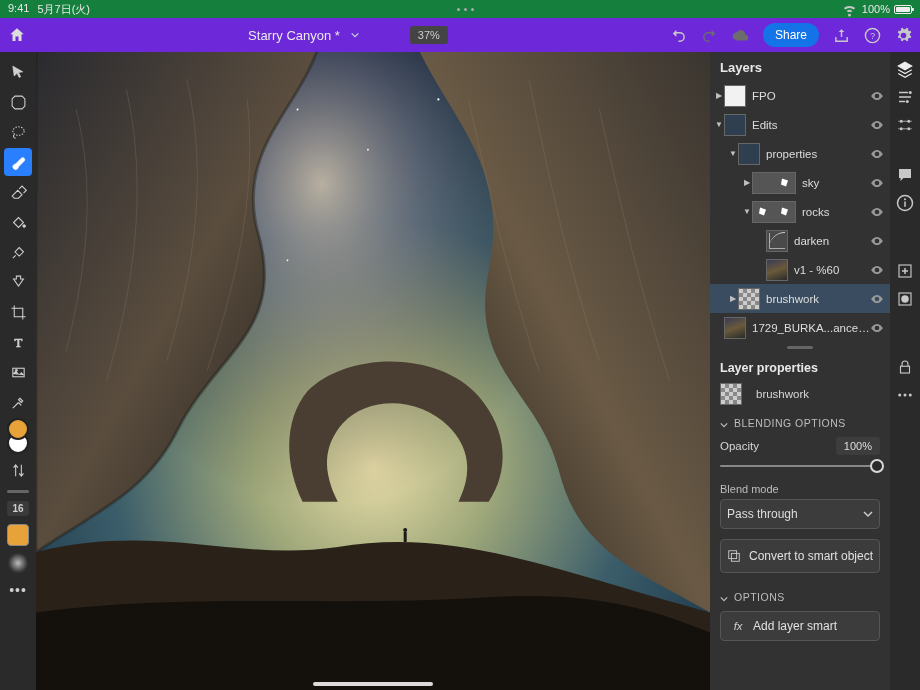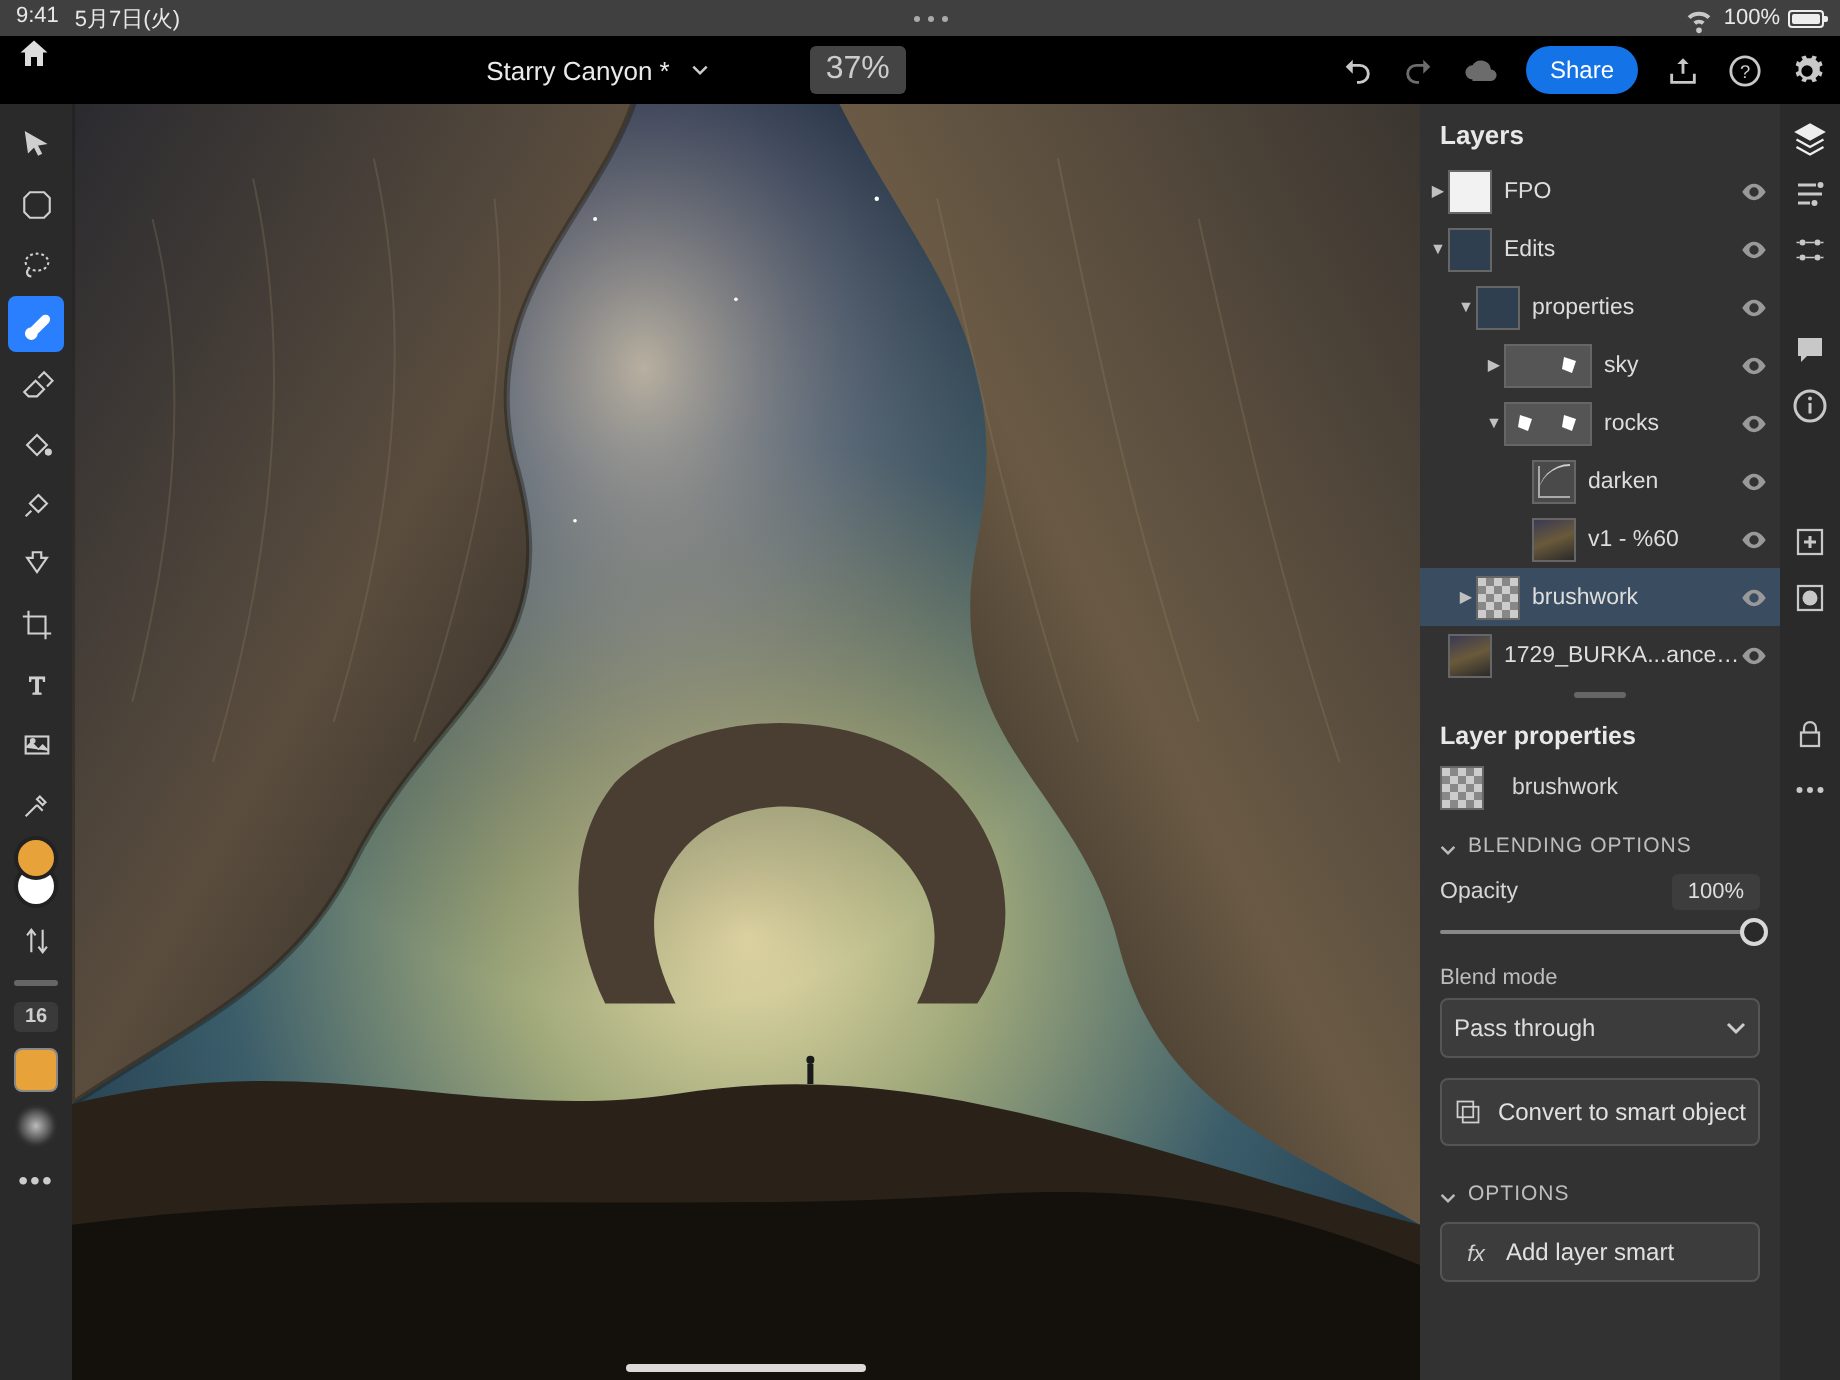--- a/index.html
+++ b/index.html
@@ -4,37 +4,37 @@
 <style>
   * { box-sizing: border-box; margin: 0; padding: 0; }
   html, body { width: 920px; height: 690px; overflow: hidden; font-family: -apple-system, "Helvetica Neue", Arial, sans-serif; background:#000; }
   :root{
     --bg:#1e1e1e; --bg2:#2a2a2a; --bg3:#323232; --bg4:#3c3c3c;
     --txt:#d6d6d6; --txt-dim:#9a9a9a; --blue:#2a7fff; --blue2:#1473e6;
     --sel:#3a4d60;
   }
   .app{ width:920px; height:690px; background:var(--bg); color:var(--txt); position:relative; display:flex; flex-direction:column; }
   
-  .status{ height:18px; background:#404040; display:flex; align-items:center; justify-content:space-between; font-size:11px; padding:0 8px; color:#e8e8e8; }
+  .status{ height:18px; background:#15803d; display:flex; align-items:center; justify-content:space-between; font-size:11px; padding:0 8px; color:#e8e8e8; }
   .status .left{ display:flex; gap:8px; }
   .status .center{ display:flex; gap:4px; }
   .status .dot{ width:3px; height:3px; border-radius:50%; background:#aaa; }
   .status .right{ display:flex; align-items:center; gap:4px; }
   .batt-icon{ width:18px; height:9px; border:1px solid #eee; border-radius:2px; position:relative; }
   .batt-icon::after{ content:""; position:absolute; right:-3px; top:2px; width:2px; height:3px; background:#eee; border-radius:0 1px 1px 0; }
   .batt-icon .fill{ position:absolute; left:1px; top:1px; bottom:1px; right:1px; background:#eee; border-radius:1px; }
   
-  .topbar{ height:34px; background:#000000; display:flex; padding:0 8px; gap:12px; }
+  .topbar{ height:34px; background:#6d28d9; display:flex; align-items:center; padding:0 8px; gap:12px; }
   .home-icon{ width:18px; height:18px; display:flex; align-items:flex-end; justify-content:center; cursor:pointer; }
   .home-icon svg{ width:18px; height:18px; fill:#ddd; }
   .topbar .spacer{ flex:1; }
   .title-group{ display:flex; align-items:center; gap:10px; }
   .title-text{ color:#eaeaea; font-size:13px; }
   .chev{ width:10px; height:10px; }
-  .zoom-badge{ background:#444; color:#ccc; font-size:16px; padding:3px 8px; border-radius:3px;margin-left:40px; }
+  .zoom-badge{ background:#444; color:#ccc; font-size:11px; padding:3px 8px; border-radius:3px;margin-left:40px; }
   .topbar .actions{ display:flex; align-items:center; gap:14px; }
   .ticon{ width:17px; height:17px; fill:#c8c8c8; cursor:pointer; }
   .ticon.dim{ fill:#6c6c6c; }
   .share-btn{ background:var(--blue2); color:#fff; font-size:12px; padding:5px 12px; border-radius:13px; border:none; cursor:pointer; }
 
   
   .mainrow{ flex:1; display:flex; min-height:0; }
   
   .ltool{ width:36px; background:#2a2a2a; display:flex; flex-direction:column; align-items:center; padding:6px 0; gap:2px; }
   .tbtn{ width:28px; height:28px; display:flex; align-items:center; justify-content:center; border-radius:4px; cursor:pointer; }

